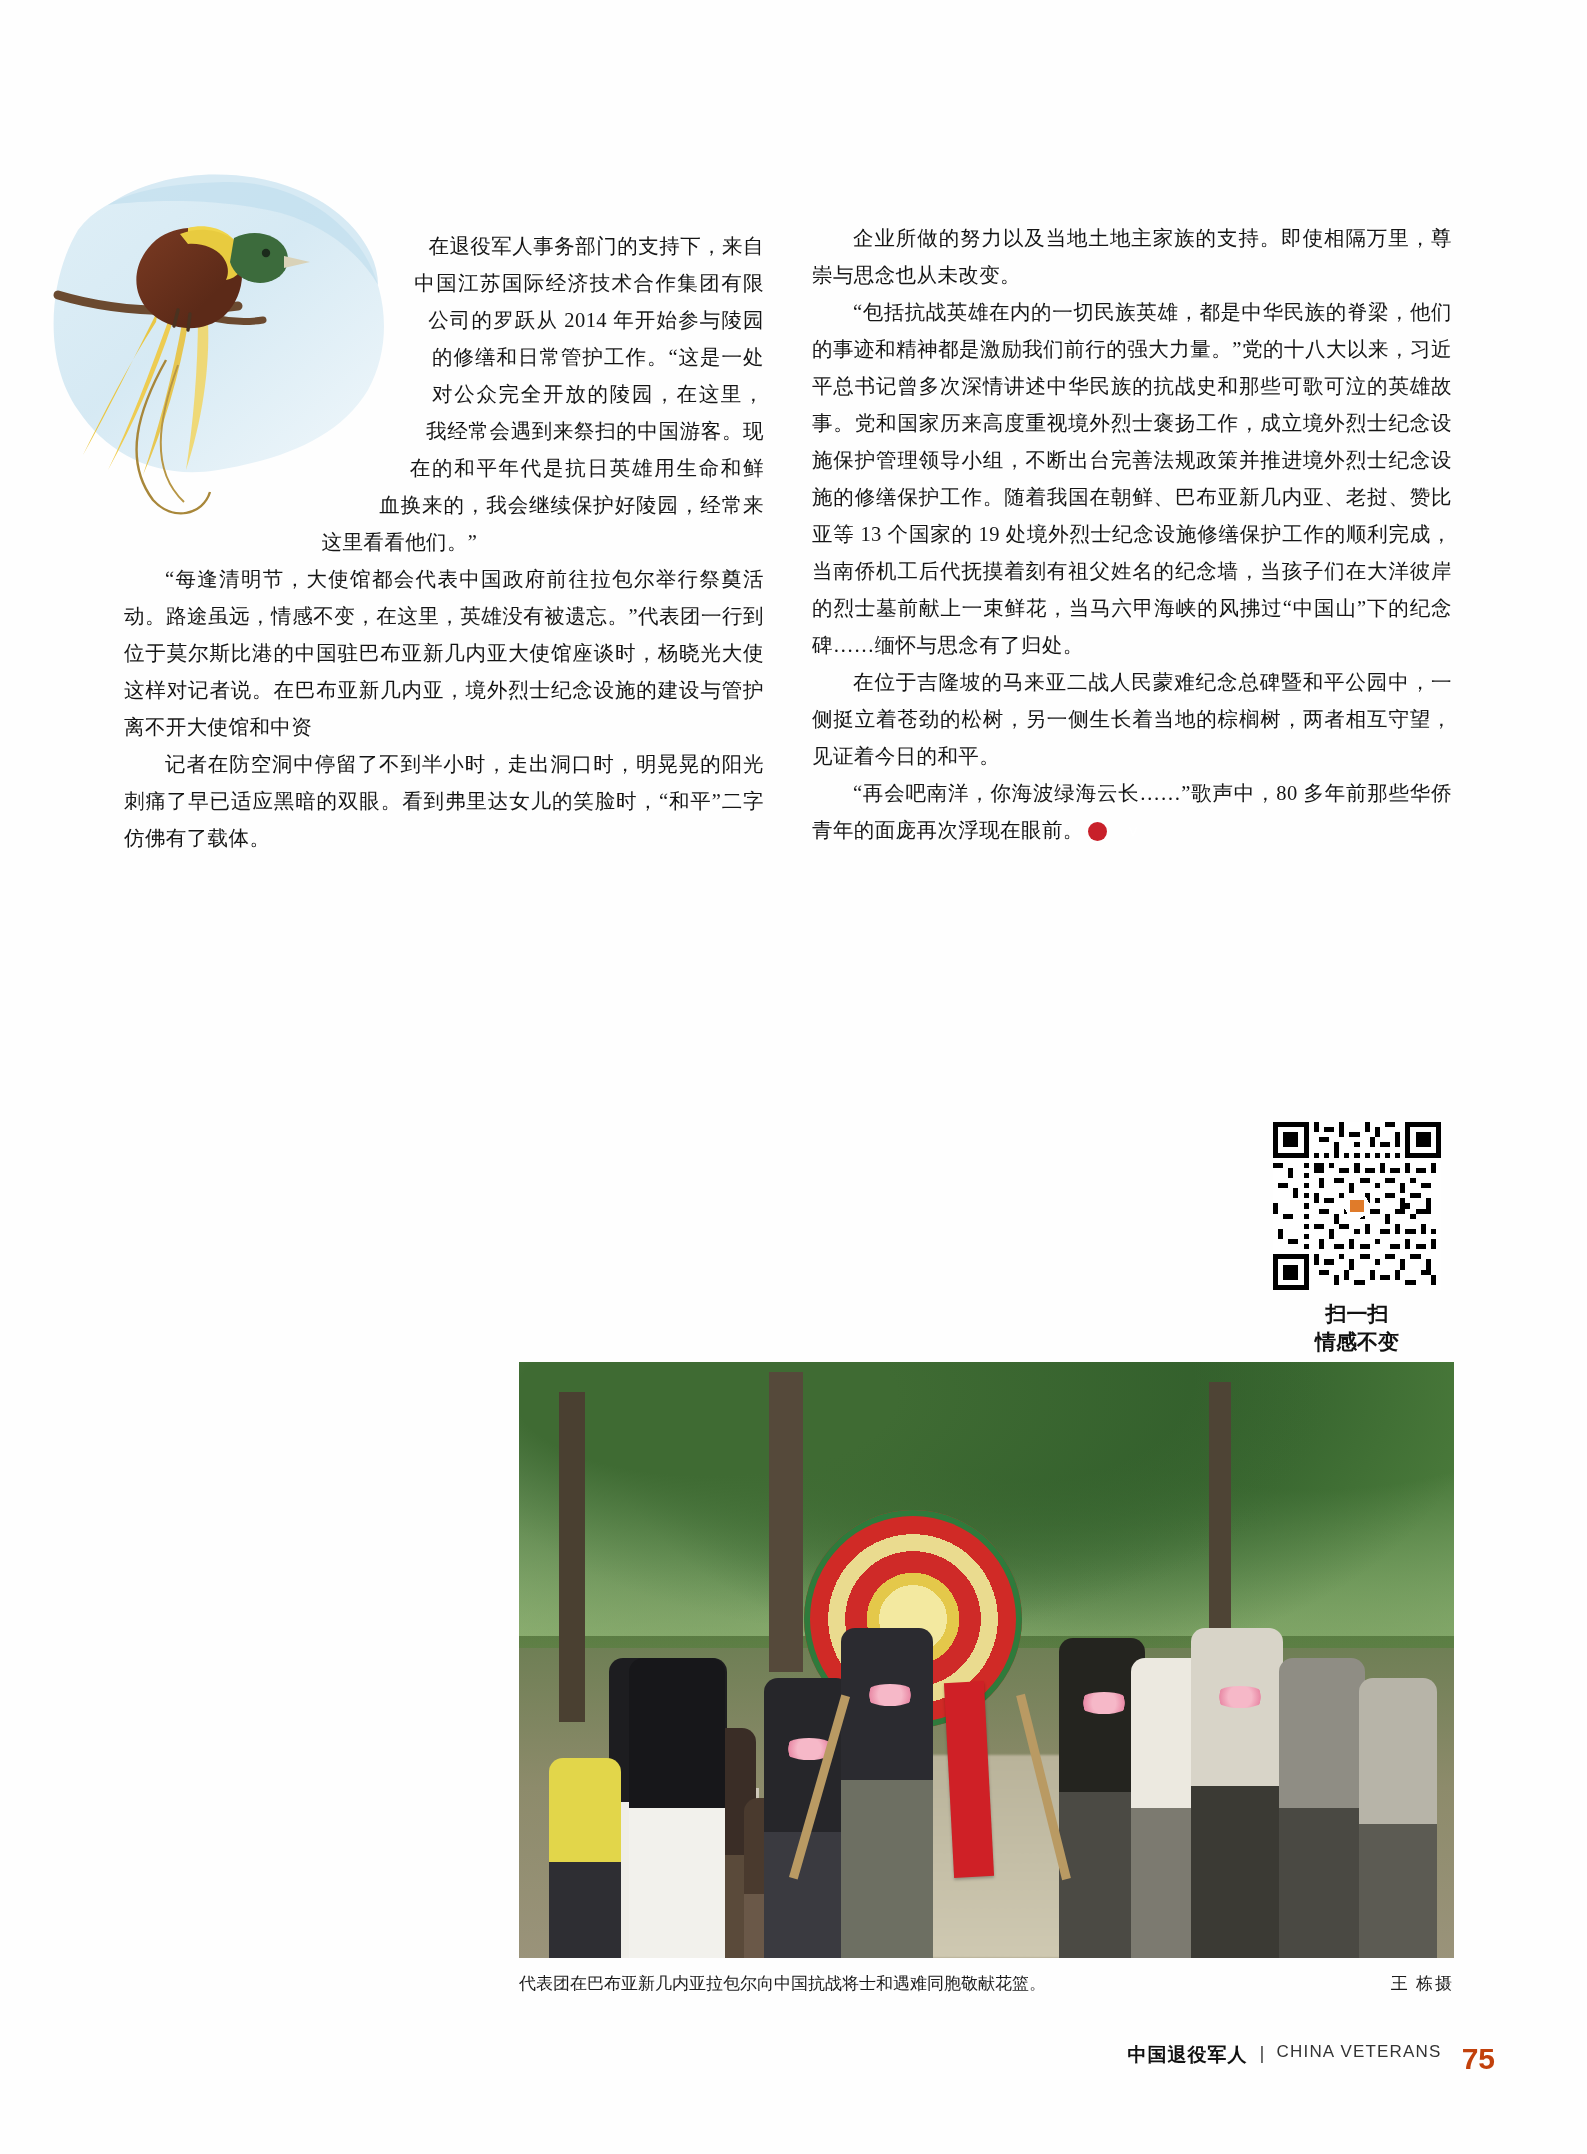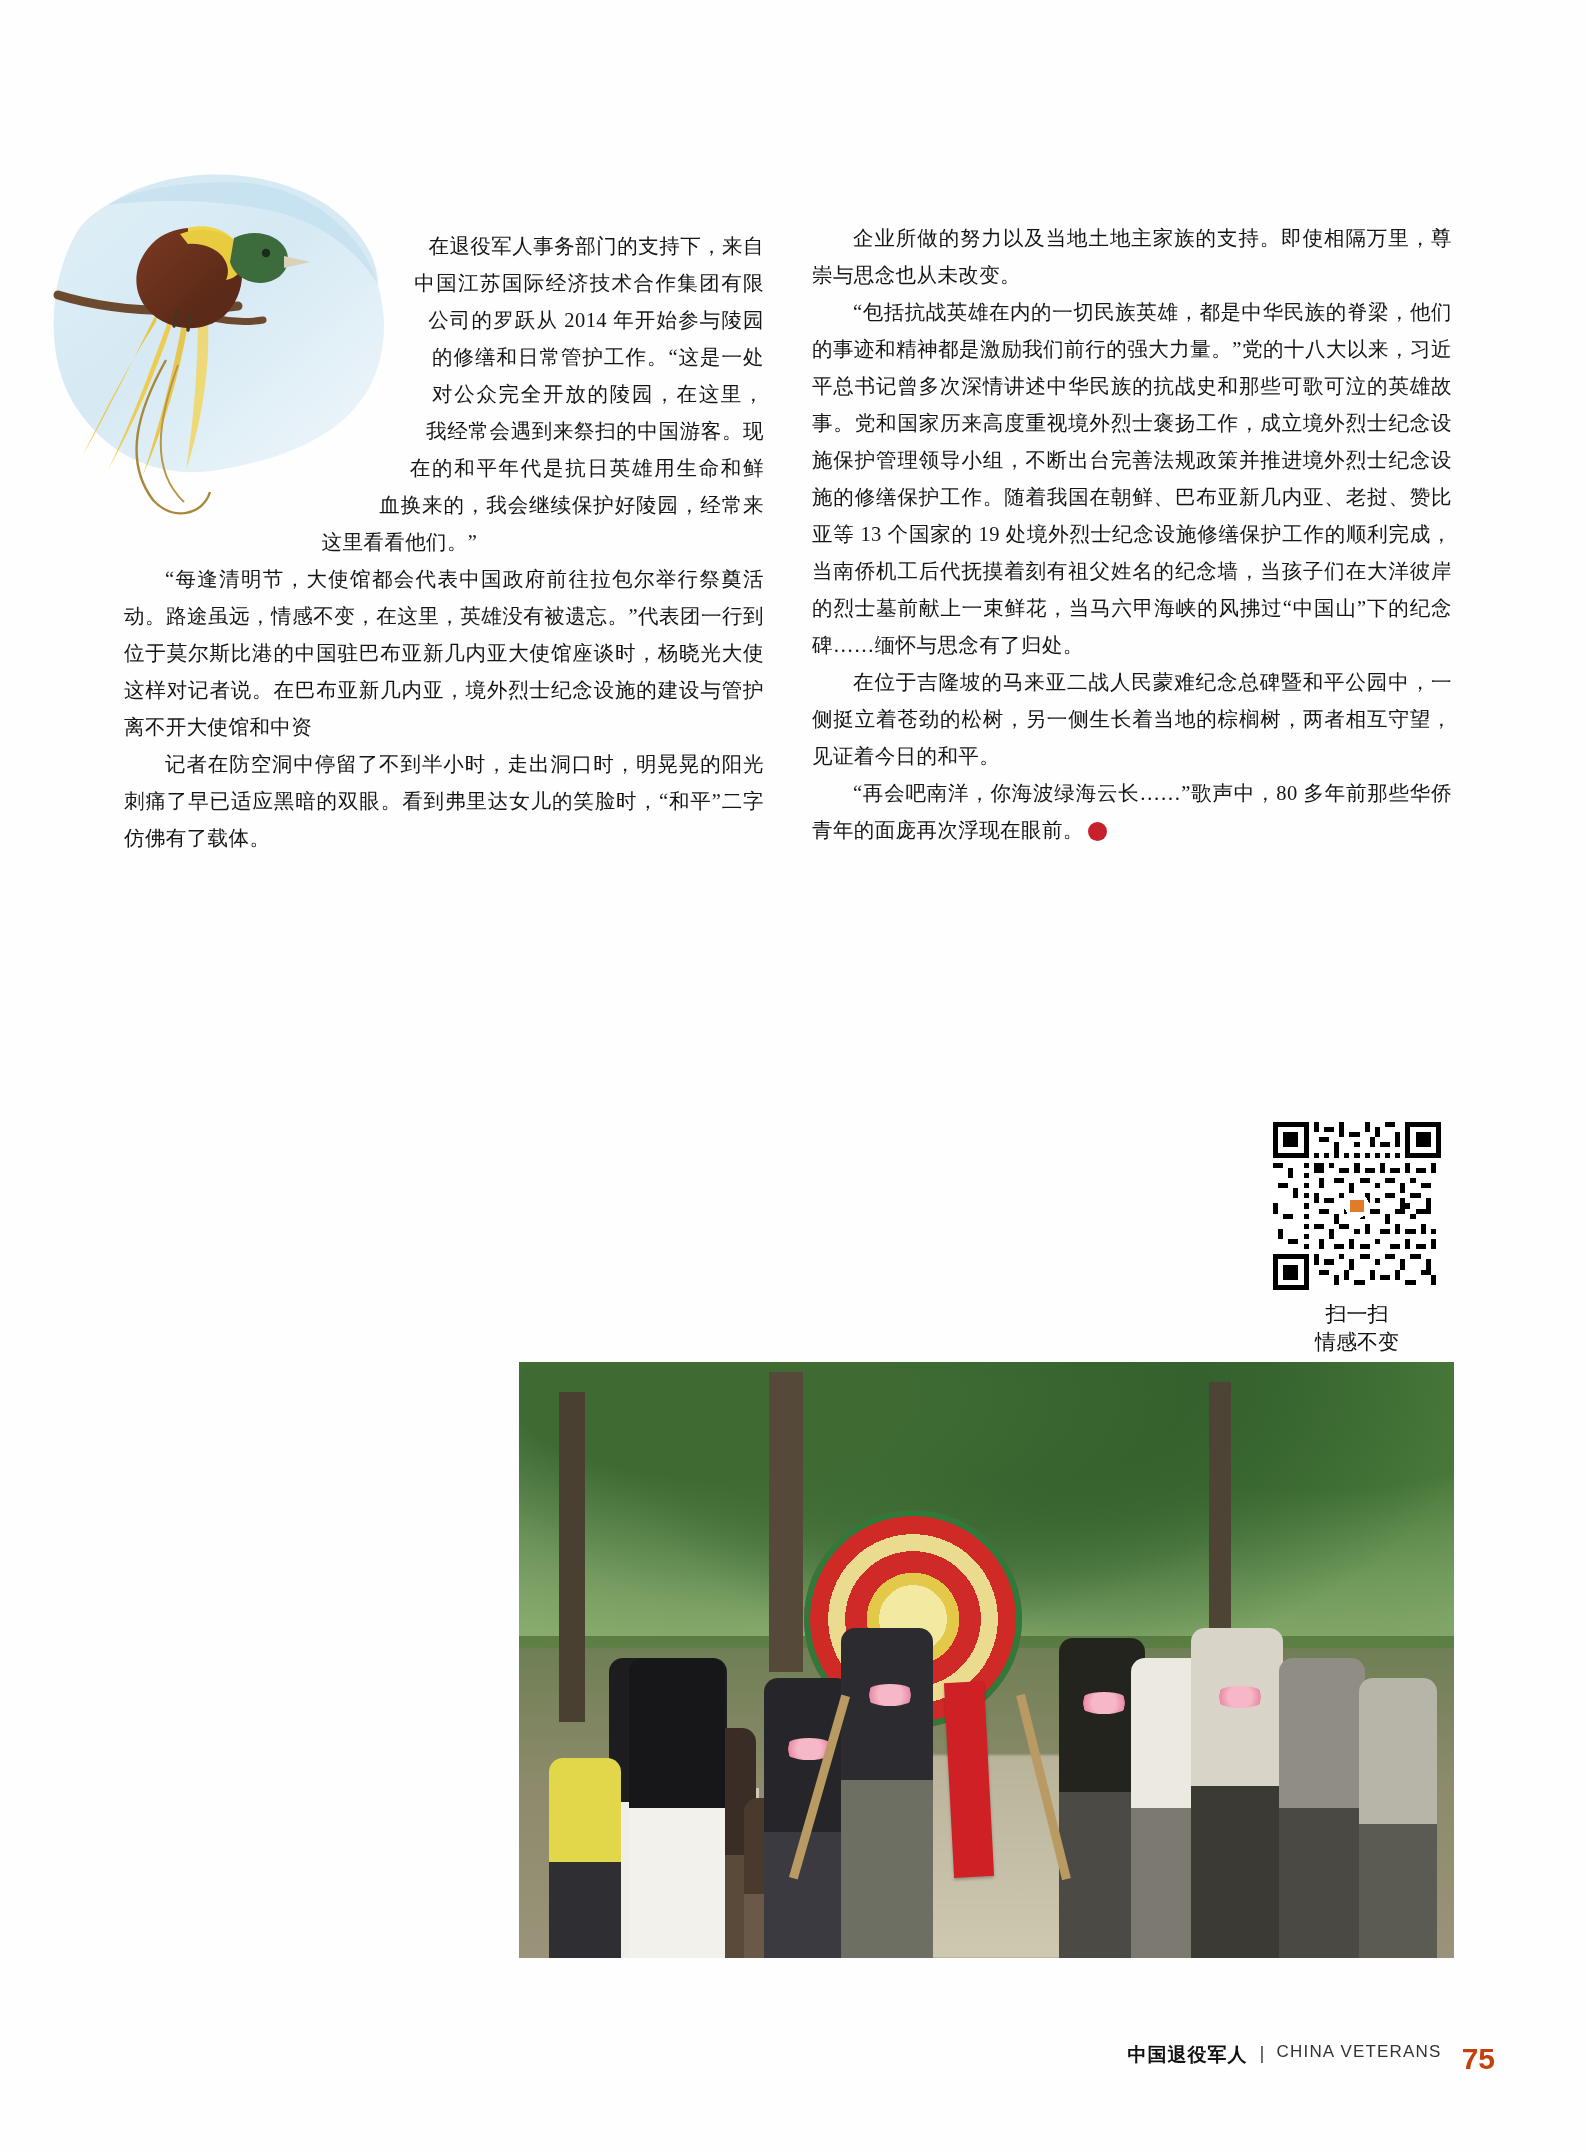--- a/index.html
+++ b/index.html
@@ -82,21 +82,21 @@
     margin: 0 auto;
     position: relative;
     background: #fff;
   }
   .qr-caption {
     margin-top: 10px;
     font-family: "Liberation Sans", sans-serif;
     font-size: 21px;
     line-height: 28px;
     color: #111;
-    font-weight: 400;
+    font-weight: 700;
   }
 
   
   .photo {
     position: absolute;
     left: 519px;
     top: 1362px;
     width: 935px;
     height: 596px;
     overflow: hidden;
@@ -441,20 +441,24 @@
     <div class="person" style="left:672px;width:92px;height:330px;background:linear-gradient(180deg,#d8d4c8 0 48%, #3b3a34 48% 100%);">
         <span class="lei" style="left:22px;top:58px;"></span>
       </div>
     <div class="person" style="left:760px;width:86px;height:300px;background:linear-gradient(180deg,#8f8d84 0 50%, #4a4943 50% 100%);"></div>
     <div class="person" style="left:840px;width:78px;height:280px;background:linear-gradient(180deg,#b7b4a8 0 52%, #5c5b53 52% 100%);"></div>
 
     <div style="position:absolute;left:296px;top:330px;width:9px;height:190px;background:#b99a63;transform:rotate(16deg);"></div>
     <div style="position:absolute;left:520px;top:330px;width:9px;height:190px;background:#b99a63;transform:rotate(-14deg);"></div>
   </div>
 
+  <div class="photo-caption">
+    <span>代表团在巴布亚新几内亚拉包尔向中国抗战将士和遇难同胞敬献花篮。</span>
+    <span class="photo-credit">王 栋摄</span>
+  </div>
 
   <div class="footer">
     <span class="footer-cn">中国退役军人</span>
     <span class="footer-sep">|</span>
     <span class="footer-en">CHINA VETERANS</span>
     <span class="footer-page">75</span>
   </div>
 
 </div>
 

